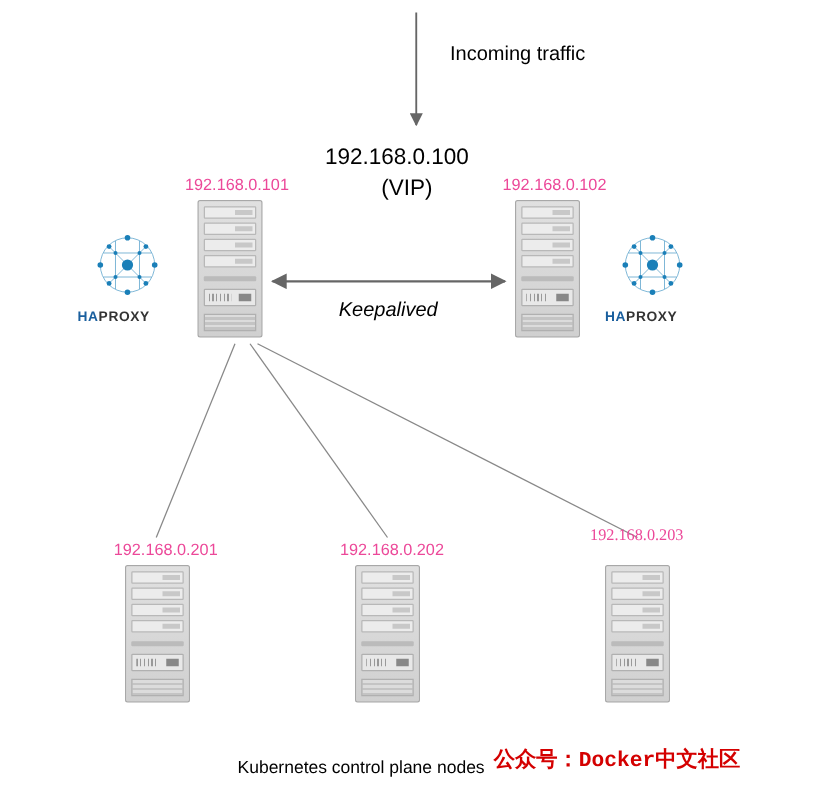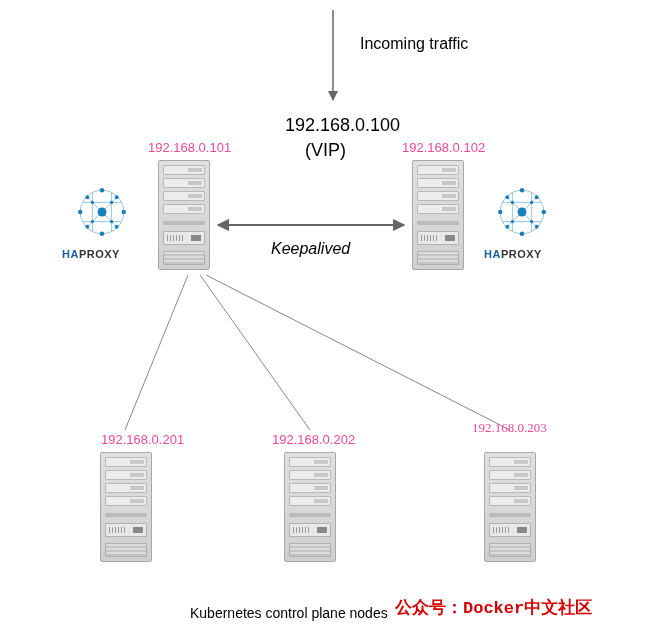--- a/index.html
+++ b/index.html
@@ -112,21 +112,21 @@
 
   <line x1="218" y1="225" x2="404" y2="225" stroke="#666" stroke-width="1.8" marker-start="url(#arrow)" marker-end="url(#arrow)"></line>
 
   <line x1="188" y1="275" x2="125" y2="430" stroke="#888" stroke-width="1"></line>
   <line x1="200" y1="275" x2="310" y2="430" stroke="#888" stroke-width="1"></line>
   <line x1="206" y1="275" x2="510" y2="430" stroke="#888" stroke-width="1"></line>
 </svg>
 
 <div class="label" style="left:360px; top:35px;">Incoming traffic</div>
 
-<div class="label" style="left:285px; top:115px; font-size:18px;">192.168.0.100</div>
+<div class="label" style="left:260px; top:115px; font-size:18px;">192.168.0.100</div>
 <div class="label" style="left:305px; top:140px; font-size:18px;">(VIP)</div>
 
 <div class="ip-label" style="left:148px; top:140px;">192.168.0.101</div>
 <div class="server" style="left:158px; top:160px;">
   <div class="bays">
       <div class="bay"></div>
       <div class="bay"></div>
       <div class="bay"></div>
       <div class="bay"></div>
     </div>
@@ -205,21 +205,21 @@
         <circle cx="65" cy="65" r="2.5"></circle>
     </g>
   </svg>
 </div>
 <div class="haproxy-label" style="left:484px; top:248px;">
   <span class="ha">HA</span><span class="proxy">PROXY</span>
 </div>
 
 <div class="label" style="left:271px; top:240px;font-style:italic;">Keepalived</div>
 
-<div class="ip-label" style="left:101px; top:432px;">192.168.0.201</div>
+<div class="ip-label" style="left:91px; top:432px;">192.168.0.201</div>
 <div class="server" style="left:100px; top:452px;">
   <div class="bays">
       <div class="bay"></div>
       <div class="bay"></div>
       <div class="bay"></div>
       <div class="bay"></div>
     </div>
   <div class="mid"></div>
     <div class="front"></div>
     <div class="vents"></div>

